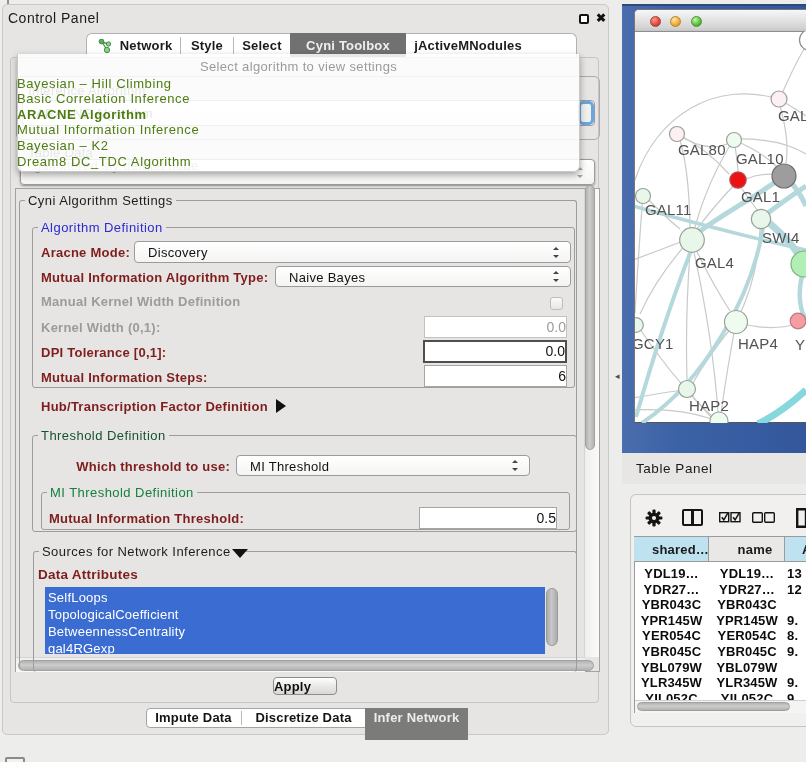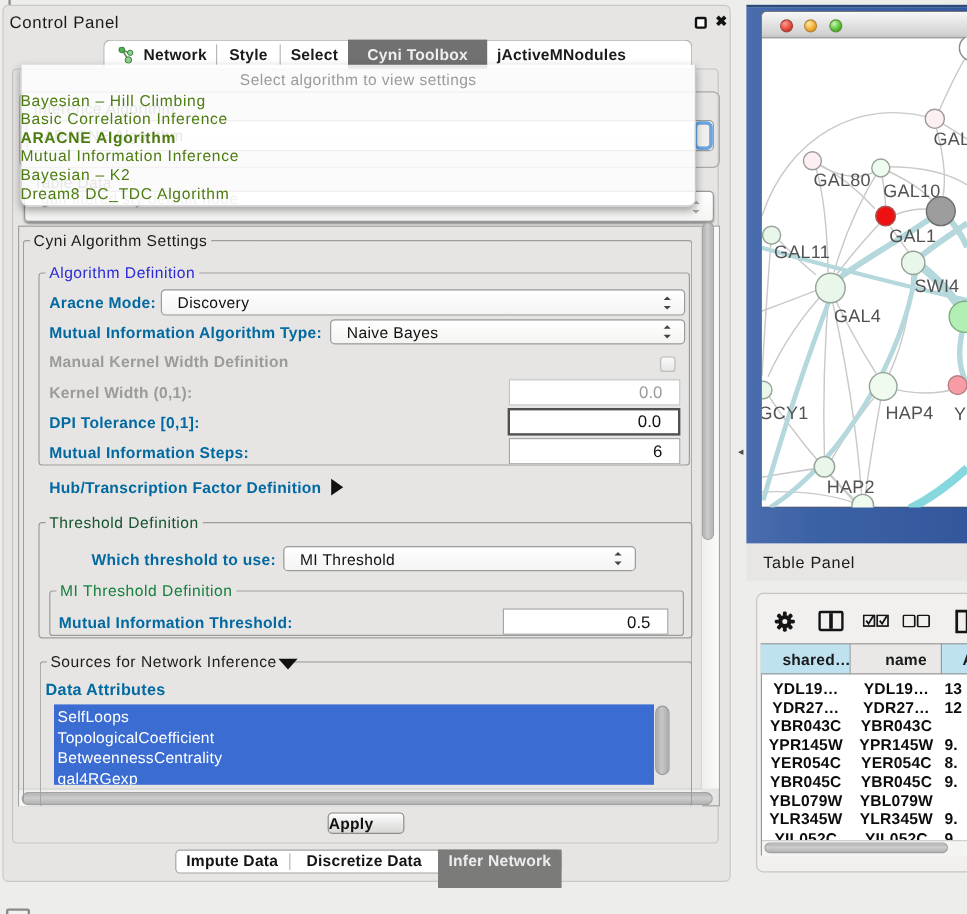--- a/index.html
+++ b/index.html
@@ -46,23 +46,23 @@
 
 #scrollpane { left:15px; top:188px; width:585px; height:484px; border:1px solid #a2a2a1; background:#e6e5e3; overflow:hidden; }
 #vscroll { left:584px; top:189px; width:15px; height:468px; background:linear-gradient(90deg,#efefee,#fafaf9); border-left:1px solid #d5d5d4; }
 #vthumb { left:585px; top:185px; width:10px; height:265px; background:linear-gradient(90deg,#b2b2b2,#cdcdcd 45%,#b2b2b2); border:1px solid #a2a2a2; border-radius:6px; }
 #hscroll { left:16px; top:657px; width:569px; height:15px; background:linear-gradient(#efefee,#fafaf9); border-top:1px solid #d5d5d4; }
 #hthumb { left:18px; top:660px; width:576px; height:11px; background:linear-gradient(#b2b2b2,#cdcdcd 45%,#b2b2b2); border:1px solid #a2a2a2; border-radius:6px; }
 
 
 .group { position:absolute; border:1px solid #9d9d9c; border-radius:3px; }
 .gtitle { position:absolute; top:-8px; left:5px; background:#e6e5e3; padding:0 3px; font-size:13px; letter-spacing:0.45px; white-space:nowrap; }
-.lbl { position:absolute; font-size:13px; font-weight:bold; letter-spacing:0.25px; color:#0369a1; white-space:nowrap; }
+.lbl { position:absolute; font-size:13px; font-weight:bold; letter-spacing:0.25px; color:#7f1d1d; white-space:nowrap; }
 .lbl.dis { color:#9b9b9a; }
-.field { position:absolute; background:#fff; border:1px solid #a6a6a5; font-size:14px; color:#111; text-align:right; padding-right:14px; line-height:20px; }
+.field { position:absolute; background:#fff; border:1px solid #a6a6a5; font-size:14px; color:#111; text-align:right; padding-right:0; line-height:20px; }
 .field.dis { color:#9c9c9c; border-color:#c2c2c1; }
 
 
 #bluelist { left:45px; top:587px; width:500px; height:67px; background:#3b6cd2; color:#fff; font-size:13px; overflow:hidden; }
 .litem { position:absolute; left:3px; white-space:nowrap; letter-spacing:0.2px; }
 #listthumb { left:546px; top:588px; width:12px; height:58px; background:linear-gradient(90deg,#ababab,#c8c8c8 45%,#ababab); border:1px solid #9a9a9a; border-radius:6px; }
 
 
 #applybtn { left:273px; top:677px; width:64px; height:18px; background:linear-gradient(#ffffff,#e9e9e8 50%,#d8d8d6);
   border:1px solid #8d8d8c; border-radius:4px; line-height:17px; font-size:13px; font-weight:bold; letter-spacing:0.2px; color:#111; }

